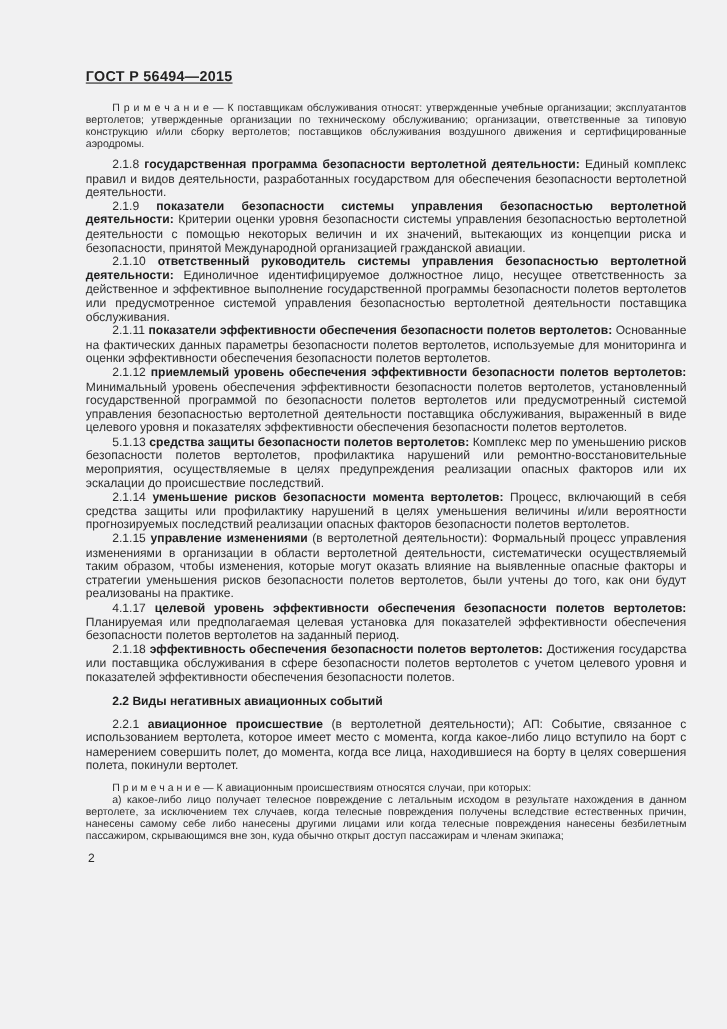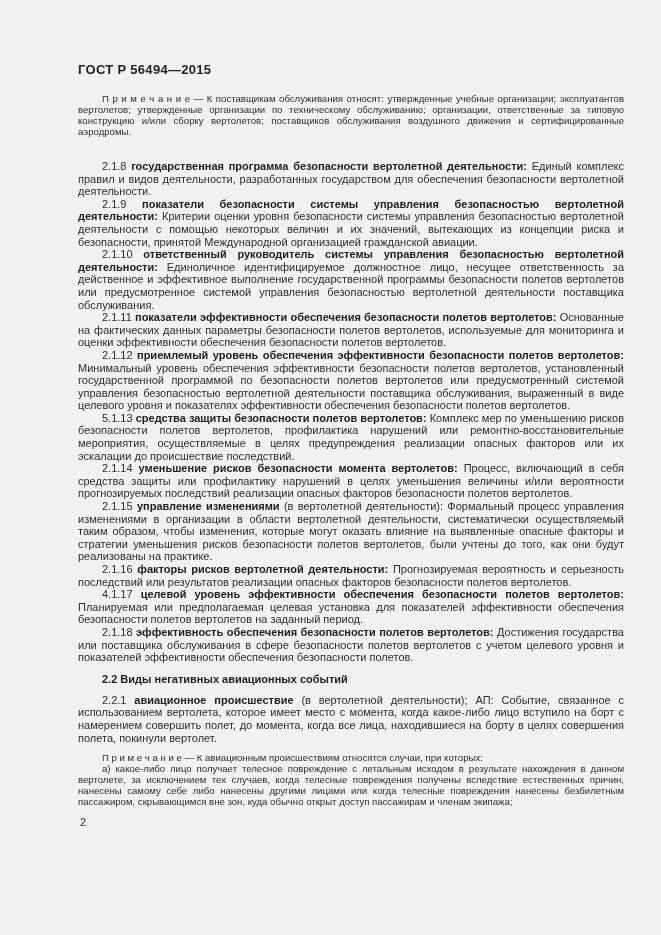--- a/index.html
+++ b/index.html
@@ -22,36 +22,37 @@
     padding: 62px 37px 0 78px;
     overflow: hidden;
     background: #f1f1f2;
   }
   .gost-header {
     font-weight: bold;
     font-size: 13px;
     letter-spacing: 0.3px;
     color: #222;
     margin-bottom: 16px;
+    text-decoration: underline;
   }
   .doc-body p {
     margin: 0;
     text-align: justify;
     text-indent: 24px;
   }
   .p-body {
     font-size: 11px;
     line-height: 12.6px;
   }
   .p-note {
     font-size: 9.6px;
     line-height: 11px;
   }
   .p-note + .p-body {
-    margin-top: 23px;
+    margin-top: 7px;
   }
   .p-body + .p-note {
     margin-top: 8px;
   }
   .p-heading {
     font-weight: bold;
     font-size: 11px;
     line-height: 13px;
     text-align: left;
     margin: 9px 0 8px !important;
@@ -76,21 +77,20 @@
   <div class="doc-body">
       <p class="p-note"><span>П р и м е ч а н и е  —  К поставщикам обслуживания относят: утвержденные учебные организации; эксплуатантов вертолетов; утвержденные организации по техническому обслуживанию; организации, ответственные за типовую конструкцию и/или сборку вертолетов; поставщиков обслуживания воздушного движения и сертифицированные аэродромы.</span></p>
       <p class="p-body"><span>2.1.8 </span><span class="b">государственная программа безопасности вертолетной деятельности:</span><span> Единый комплекс правил и видов деятельности, разработанных государством для обеспечения безопасности вертолетной деятельности.</span></p>
       <p class="p-body"><span>2.1.9 </span><span class="b">показатели безопасности системы управления безопасностью вертолетной деятельности:</span><span> Критерии оценки уровня безопасности системы управления безопасностью вертолетной деятельности с помощью некоторых величин и их значений, вытекающих из концепции риска и безопасности, принятой Международной организацией гражданской авиации.</span></p>
       <p class="p-body"><span>2.1.10 </span><span class="b">ответственный руководитель системы управления безопасностью вертолетной деятельности:</span><span> Единоличное идентифицируемое должностное лицо, несущее ответственность за действенное и эффективное выполнение государственной программы безопасности полетов вертолетов или предусмотренное системой управления безопасностью вертолетной деятельности поставщика обслуживания.</span></p>
       <p class="p-body"><span>2.1.11 </span><span class="b">показатели эффективности обеспечения безопасности полетов вертолетов:</span><span> Основанные на фактических данных параметры безопасности полетов вертолетов, используемые для мониторинга и оценки эффективности обеспечения безопасности полетов вертолетов.</span></p>
       <p class="p-body"><span>2.1.12 </span><span class="b">приемлемый уровень обеспечения эффективности безопасности полетов вертолетов:</span><span> Минимальный уровень обеспечения эффективности безопасности полетов вертолетов, установленный государственной программой по безопасности полетов вертолетов или предусмотренный системой управления безопасностью вертолетной деятельности поставщика обслуживания, выраженный в виде целевого уровня и показателях эффективности обеспечения безопасности полетов вертолетов.</span></p>
       <p class="p-body"><span>5.1.13 </span><span class="b">средства защиты безопасности полетов вертолетов:</span><span> Комплекс мер по уменьшению рисков безопасности полетов вертолетов, профилактика нарушений или ремонтно-восстановительные мероприятия, осуществляемые в целях предупреждения реализации опасных факторов или их эскалации до происшествие последствий.</span></p>
       <p class="p-body"><span>2.1.14 </span><span class="b">уменьшение рисков безопасности момента вертолетов:</span><span> Процесс, включающий в себя средства защиты или профилактику нарушений в целях уменьшения величины и/или вероятности прогнозируемых последствий реализации опасных факторов безопасности полетов вертолетов.</span></p>
       <p class="p-body"><span>2.1.15 </span><span class="b">управление изменениями</span><span> (в вертолетной деятельности): Формальный процесс управления изменениями в организации в области вертолетной деятельности, систематически осуществляемый таким образом, чтобы изменения, которые могут оказать влияние на выявленные опасные факторы и стратегии уменьшения рисков безопасности полетов вертолетов, были учтены до того, как они будут реализованы на практике.</span></p>
-      <p class="p-body"><span>2.1.16 </span><span class="b">факторы рисков вертолетной деятельности:</span><span> Прогнозируемая вероятность и серьезность последствий или результатов реализации опасных факторов безопасности полетов вертолетов.</span></p>
       <p class="p-body"><span>4.1.17 </span><span class="b">целевой уровень эффективности обеспечения безопасности полетов вертолетов:</span><span> Планируемая или предполагаемая целевая установка для показателей эффективности обеспечения безопасности полетов вертолетов на заданный период.</span></p>
       <p class="p-body"><span>2.1.18 </span><span class="b">эффективность обеспечения безопасности полетов вертолетов:</span><span> Достижения государства или поставщика обслуживания в сфере безопасности полетов вертолетов с учетом целевого уровня и показателей эффективности обеспечения безопасности полетов.</span></p>
       <p class="p-heading"><span class="b">2.2 Виды негативных авиационных событий</span></p>
       <p class="p-body"><span>2.2.1 </span><span class="b">авиационное происшествие</span><span> (в вертолетной деятельности); АП: Событие, связанное с использованием вертолета, которое имеет место с момента, когда какое-либо лицо вступило на борт с намерением совершить полет, до момента, когда все лица, находившиеся на борту в целях совершения полета, покинули вертолет.</span></p>
       <p class="p-note"><span>П р и м е ч а н и е  —  К авиационным происшествиям относятся случаи, при которых:</span></p>
       <p class="p-note"><span>а) какое-либо лицо получает телесное повреждение с летальным исходом в результате нахождения в данном вертолете, за исключением тех случаев, когда телесные повреждения получены вследствие естественных причин, нанесены самому себе либо нанесены другими лицами или когда телесные повреждения нанесены безбилетным пассажиром, скрывающимся вне зон, куда обычно открыт доступ пассажирам и членам экипажа;</span></p>
     </div>
 
   <div class="page-number">2</div>
 </div>

